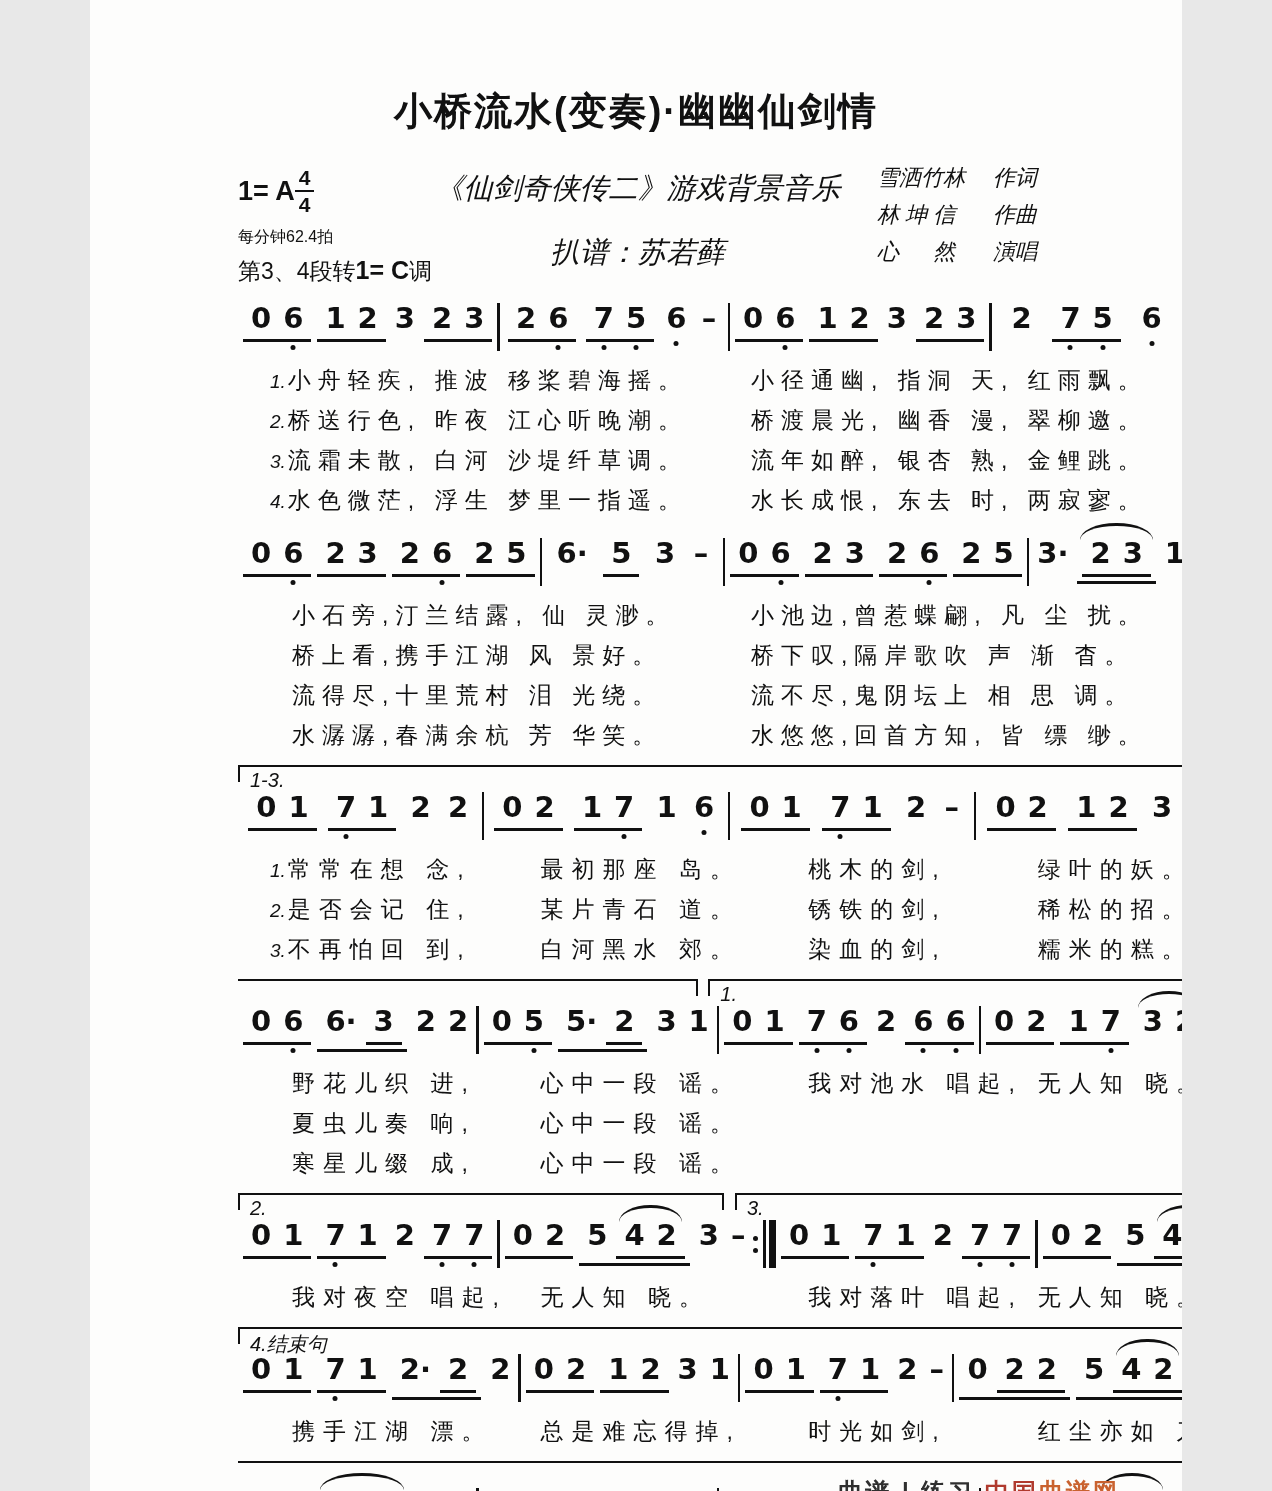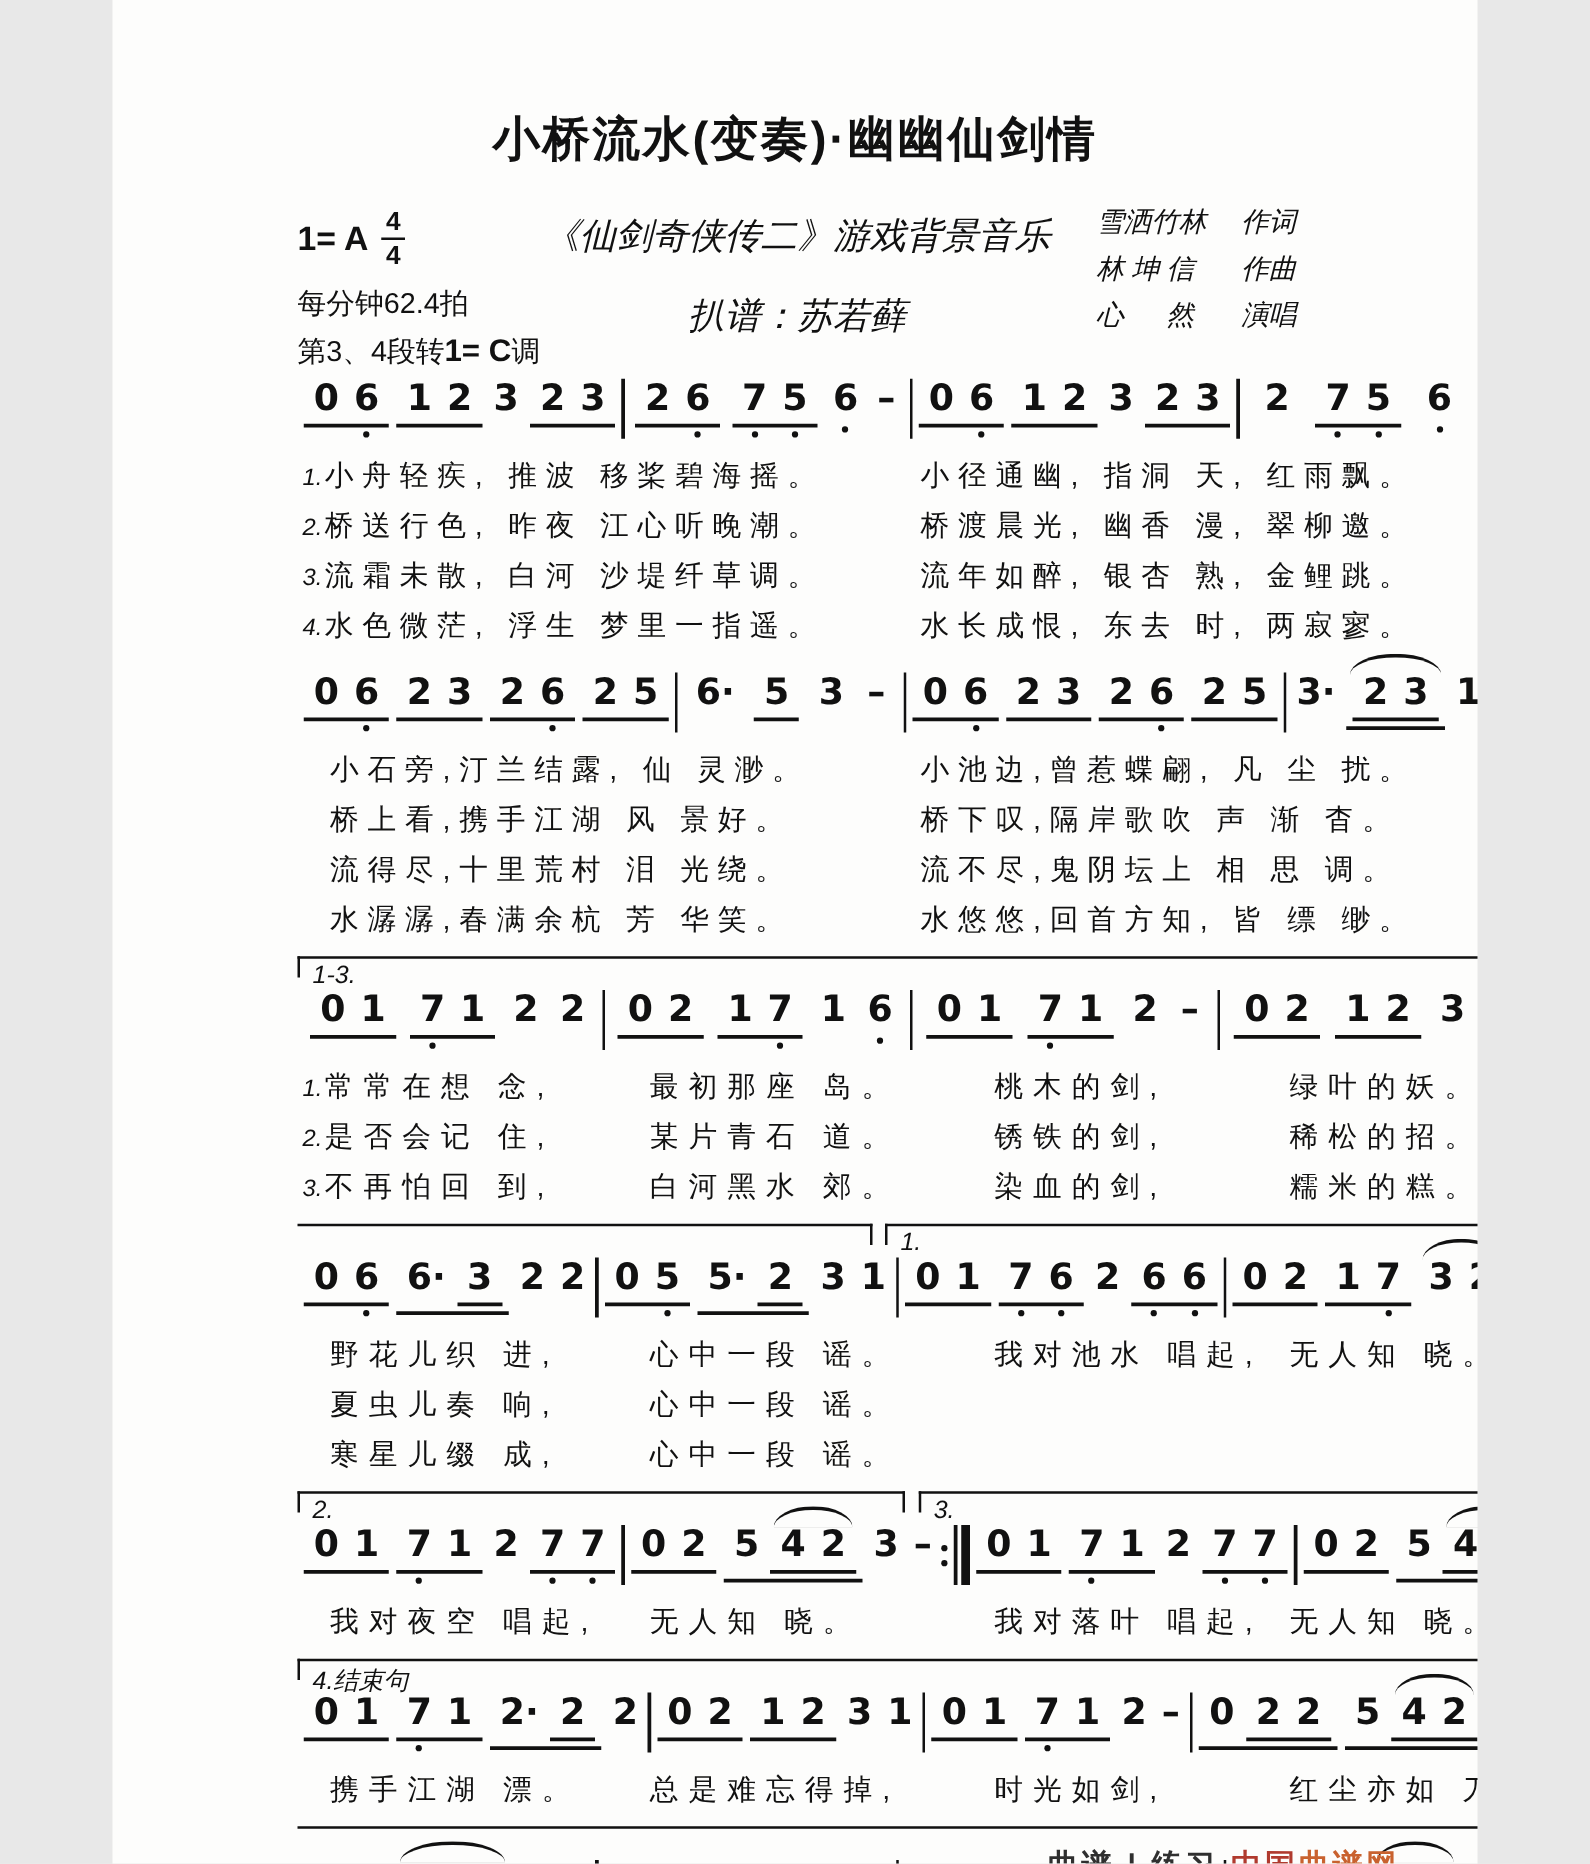--- a/index.html
+++ b/index.html
@@ -2,25 +2,25 @@
 <html><head>
 <meta charset="utf-8">
 <style>
   html,body{margin:0;padding:0;background:#e8e8e8;}
   .page{position:relative;width:1092px;height:1491px;margin:0 auto;background:#fdfdfc;color:#111;
         font-family:"Liberation Sans","DejaVu Sans",sans-serif;overflow:hidden;}
   
   .title{padding-top:86px;text-align:center;font-size:38px;font-weight:bold;letter-spacing:2px;}
   .header{position:relative;margin:26px 145px 0 148px;height:132px;}
   .hdr-left{position:absolute;left:0;top:4px;}
-  .keysig{display:flex;align-items:center;gap:10px;font-size:27px;font-weight:bold;}
+  .keysig{display:flex;align-items:center;font-size:27px;font-weight:bold;}
   .frac{display:inline-flex;flex-direction:column;line-height:1;font-size:21px;font-weight:bold;text-align:center;}
   .frac .top{border-bottom:2px solid #111;padding:0 4px 2px;}
   .frac .bot{padding-top:2px;}
-  .tempo{margin-top:12px;font-size:23px;}
+  .tempo{margin-top:12px;font-size:16px;}
   .keychange{margin-top:8px;font-size:23px;text-align:center;}
   .keychange b{font-size:25px;}
   .hdr-center{position:absolute;left:50%;transform:translateX(-50%);top:6px;text-align:center;
               font-size:29px;font-style:italic;white-space:nowrap;}
   .hdr-center .sub2{margin-top:24px;}
   .hdr-right{position:absolute;right:0;top:0;font-size:22px;font-style:italic;}
   .credit{display:flex;gap:16px;margin-bottom:7px;}
   .credit .nm{display:inline-block;min-width:100px;white-space:pre;margin-left:17px;}
   
   .music{margin-left:148px;width:984px;}
@@ -42,21 +42,21 @@
   .thickb{width:7px;height:48px;background:#111;}
   .grp{position:relative;display:inline-flex;align-items:flex-start;padding:0 2px;margin:0 3px;}
   .grp.ul{border-bottom:3px solid #111;padding-bottom:4px;}
   .grp.arc::before{content:"";position:absolute;top:-15px;left:3px;right:3px;height:14px;
                    border-top:3px solid #111;border-radius:50% 50% 0 0/100% 100% 0 0;}
   .nt{position:relative;padding:0 6px;white-space:nowrap;}
   .nt.lo::after{content:"";position:absolute;left:50%;transform:translateX(-50%);bottom:-11px;
                 width:5px;height:5px;border-radius:50%;background:#111;}
   .grp.ul > .nt.lo::after{bottom:-15px;}
   
-  .lyrics{margin-top:14px;}
+  .lyrics{margin-top:14px;margin-left:28px;}
   .lyr{display:grid;font-size:23px;margin-bottom:9px;}
   .cols2{grid-template-columns:48% 52%;}
   .cols4{grid-template-columns:26% 28% 24% 22%;}
   .phr{white-space:nowrap;letter-spacing:8px;padding-left:26px;}
   .cols2 .phr{letter-spacing:7px;}
   .lnum{font-style:italic;font-size:19px;letter-spacing:0;margin-right:2px;margin-left:-22px;}
   
   .wm{position:absolute;right:62px;bottom:0;height:15px;overflow:hidden;font-size:24px;
       font-weight:bold;letter-spacing:3px;white-space:nowrap;}
 </style>

